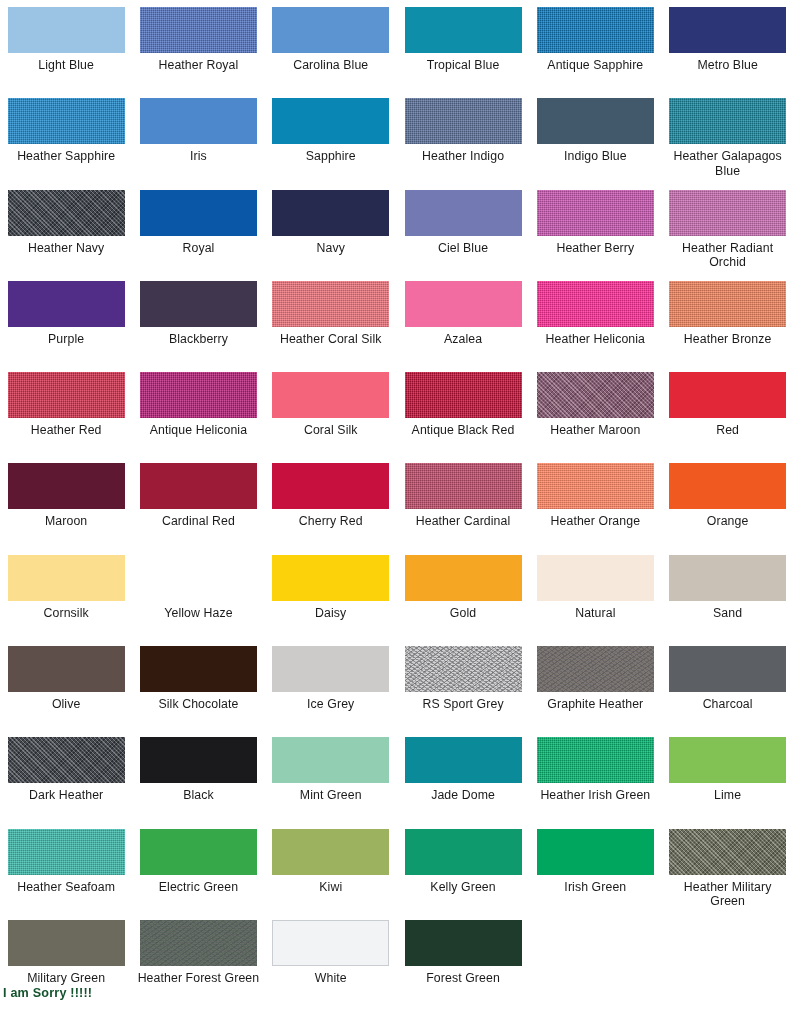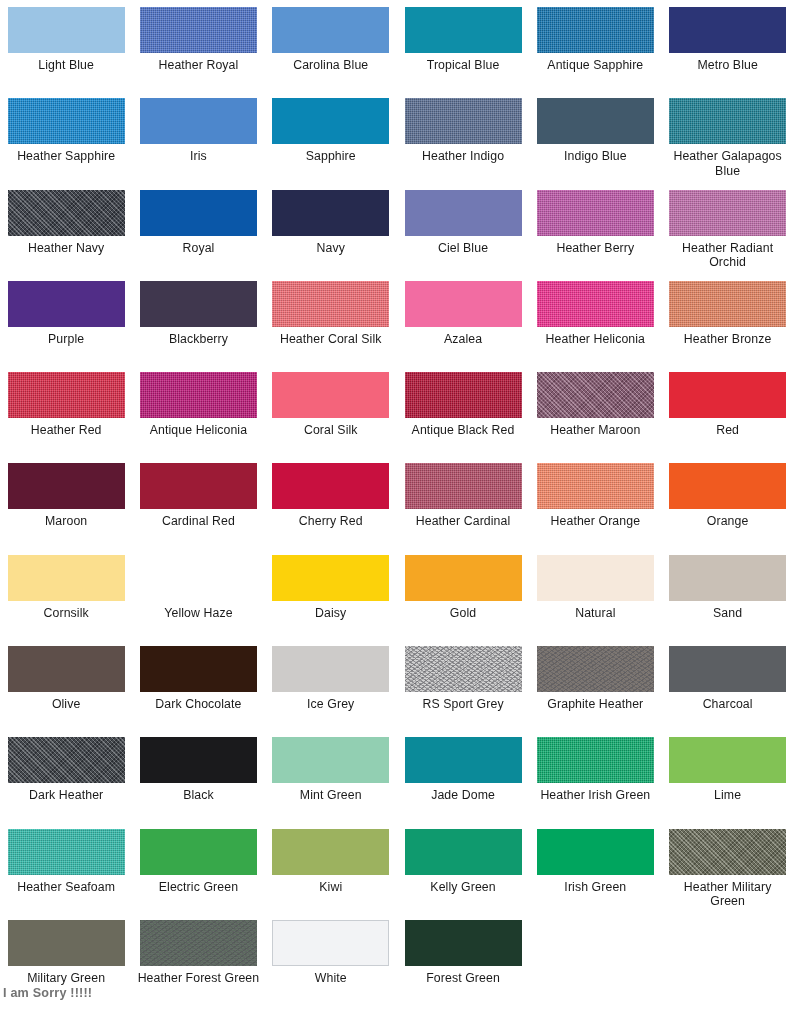--- a/index.html
+++ b/index.html
@@ -71,21 +71,21 @@
     text-align: center;
     max-width: 124px;
     letter-spacing: .1px;
   }
   #footnote {
     position: absolute;
     left: 3px;
     top: 986px;
     font-size: 12.6px;
     font-weight: bold;
-    color: #737373;
+    color: #14532d;
     letter-spacing: .2px;
     white-space: nowrap;
   }
 </style>
 </head>
 <body>
 
 <div id="chart-grid">
     <div class="swatch-cell">
       <div class="swatch-chip" style="background-color: rgb(155, 196, 228);"></div>
@@ -288,21 +288,21 @@
     <div class="swatch-cell">
       <div class="swatch-chip" style="background-color: rgb(201, 192, 182);"></div>
       <div class="swatch-label">Sand</div>
     </div>
     <div class="swatch-cell">
       <div class="swatch-chip" style="background-color: rgb(94, 79, 74);"></div>
       <div class="swatch-label">Olive</div>
     </div>
     <div class="swatch-cell">
       <div class="swatch-chip" style="background-color: rgb(51, 26, 14);"></div>
-      <div class="swatch-label">Dark Chocolate</div>
+      <div class="swatch-label">Silk Chocolate</div>
     </div>
     <div class="swatch-cell">
       <div class="swatch-chip" style="background-color: rgb(205, 203, 201);"></div>
       <div class="swatch-label">Ice Grey</div>
     </div>
     <div class="swatch-cell">
       <div class="swatch-chip" style="background-color: rgb(211, 211, 211);">
         <div class="tex sport"></div>
       </div>
       <div class="swatch-label">RS Sport Grey</div>

